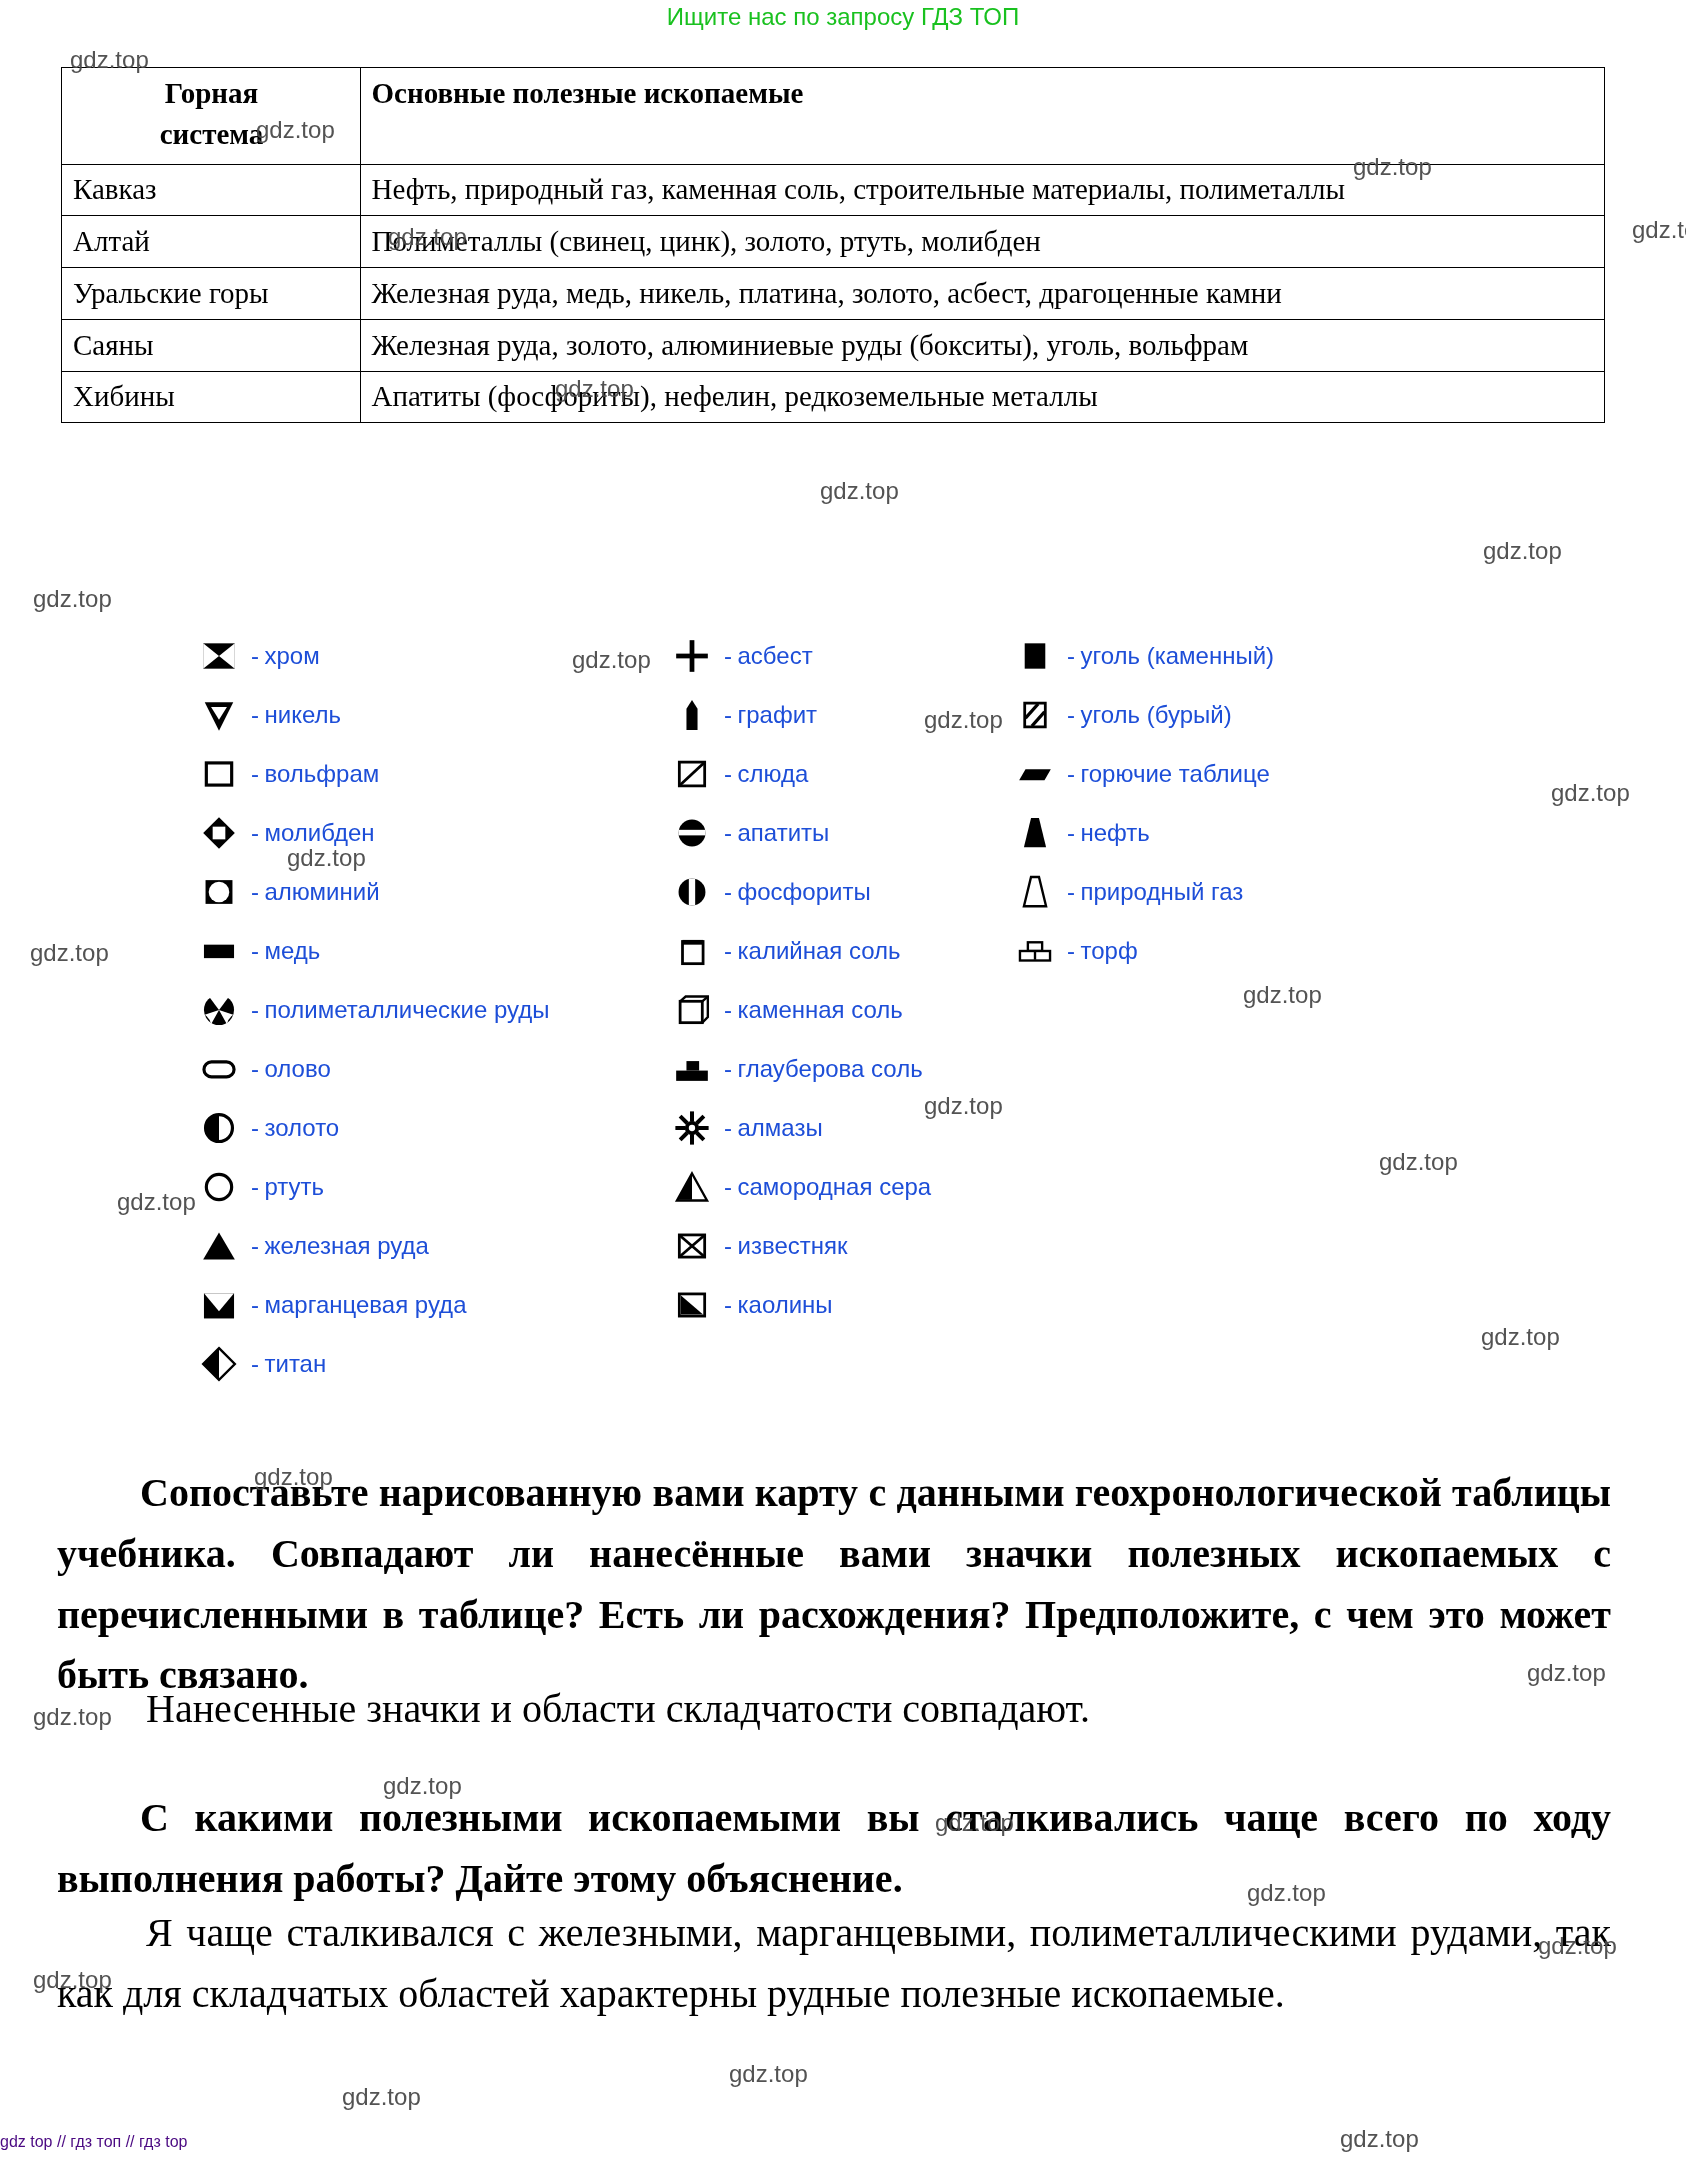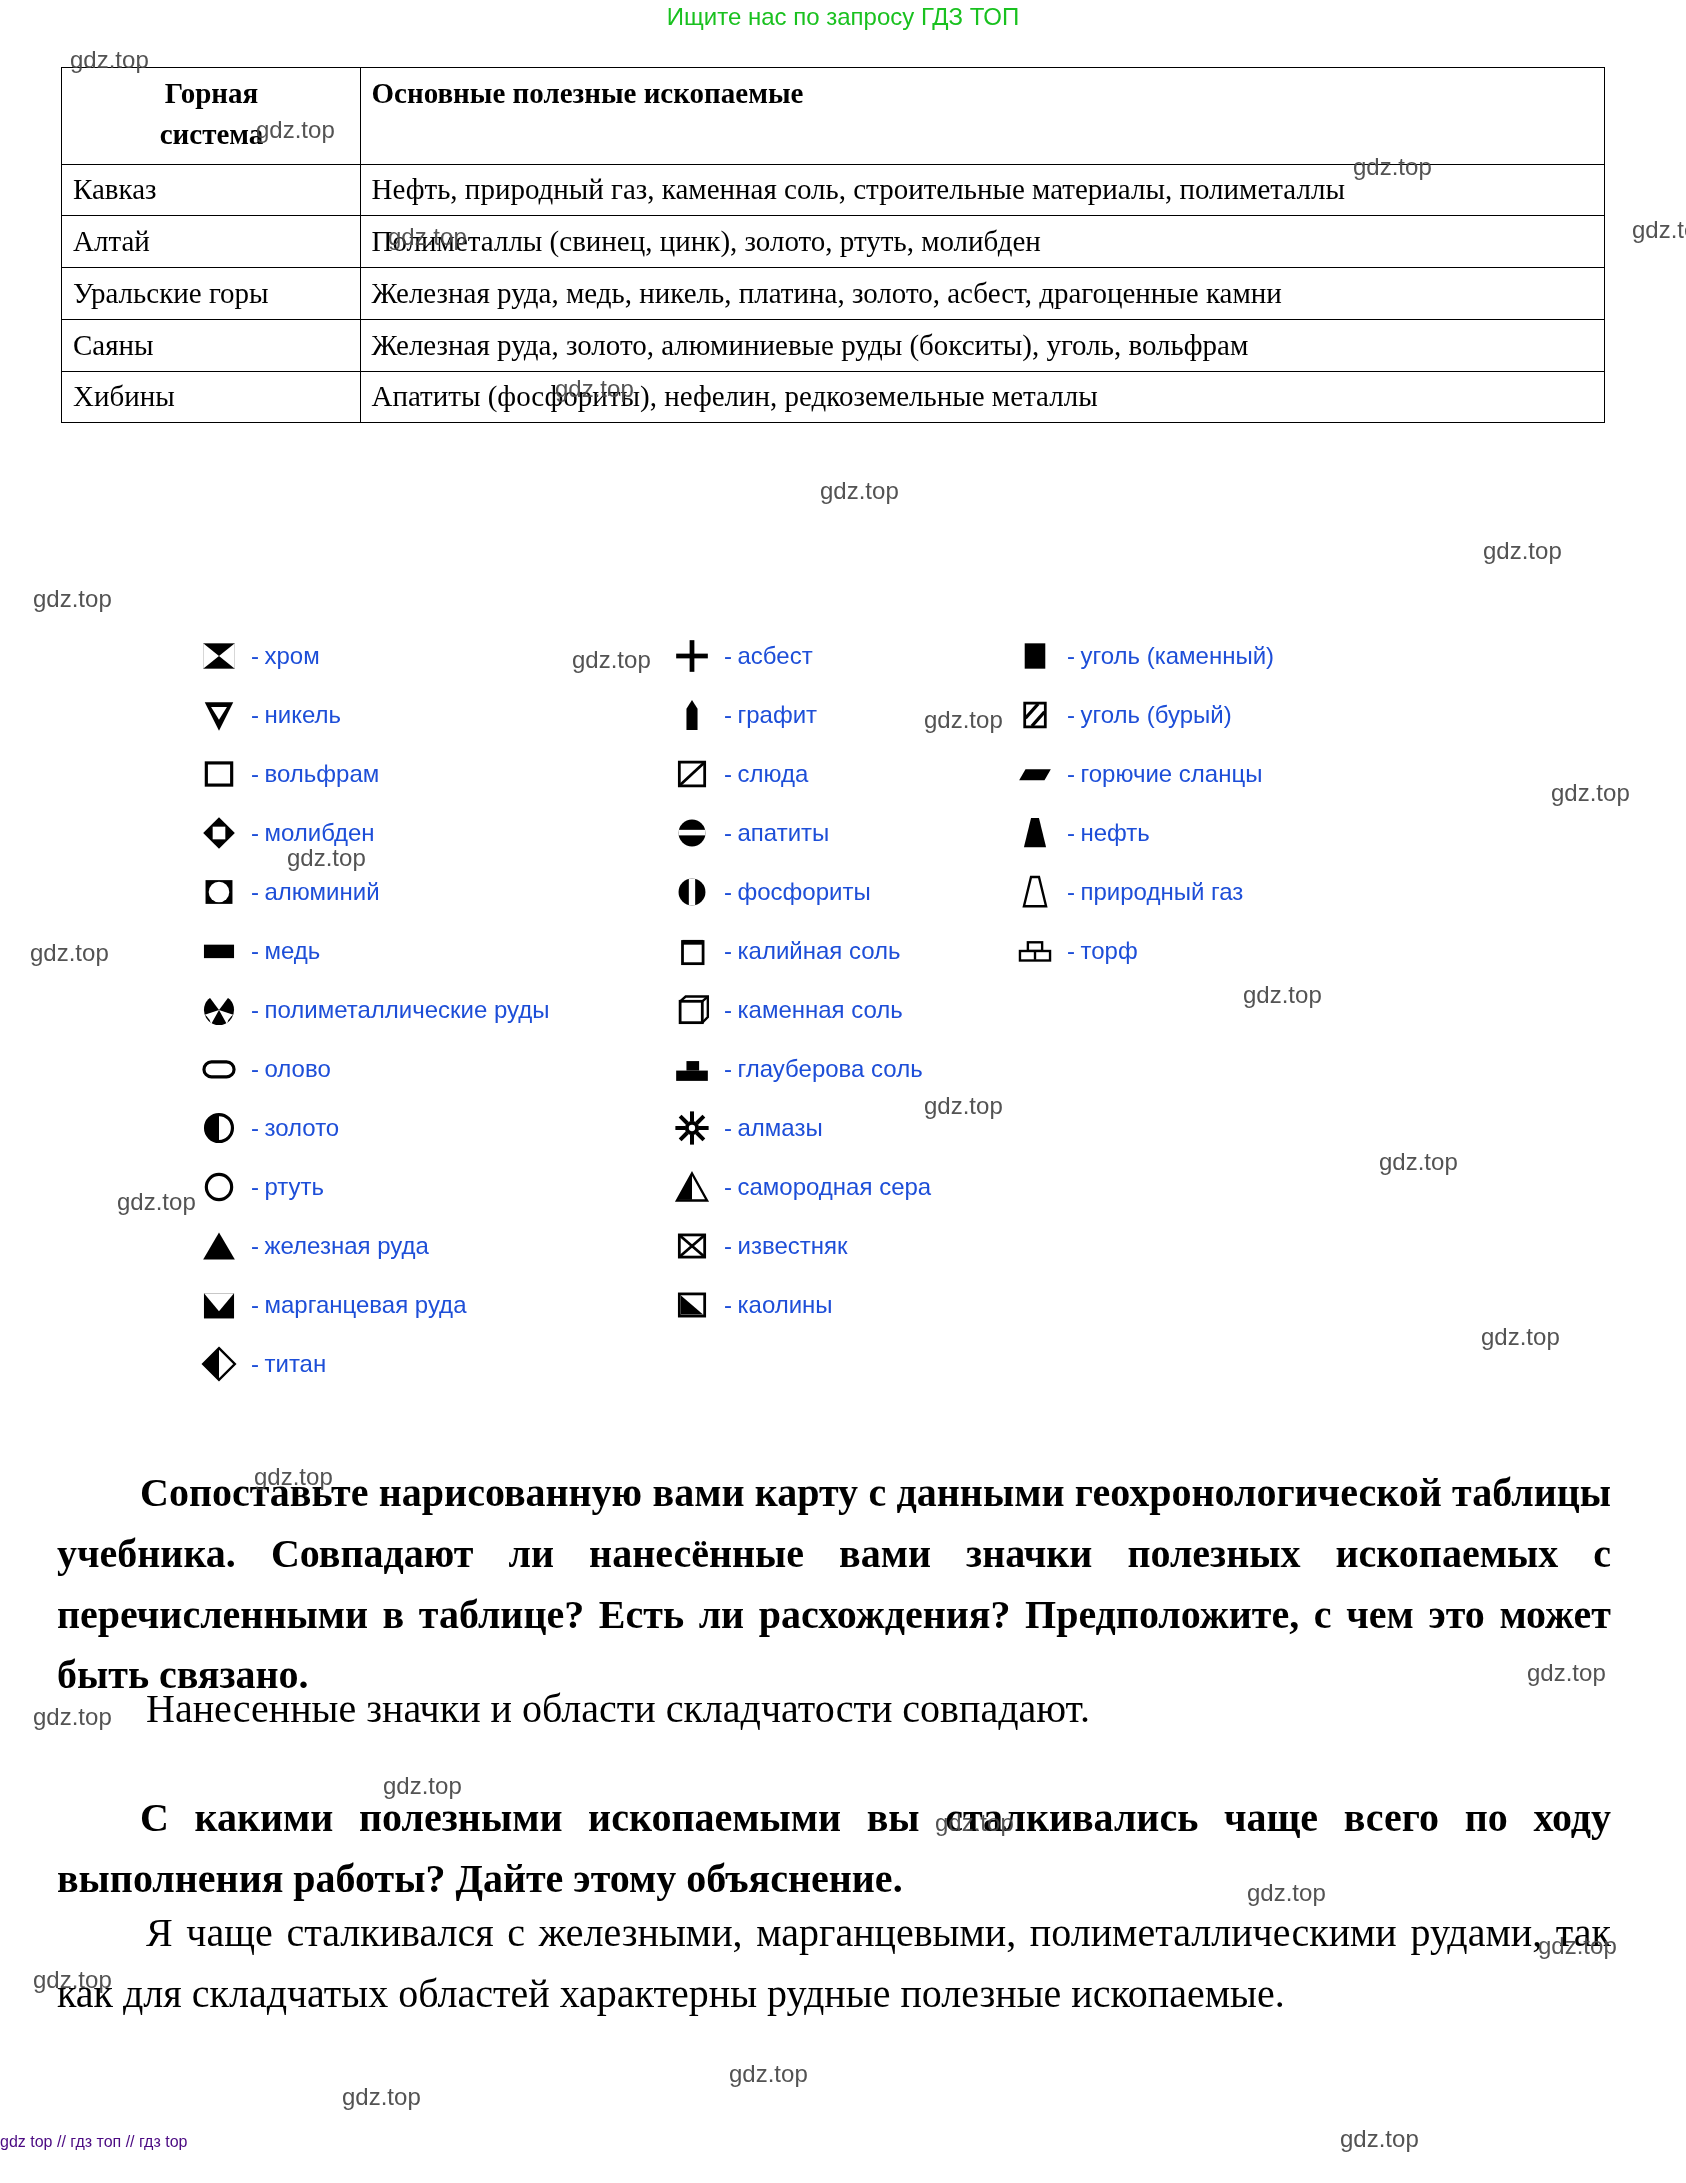--- a/index.html
+++ b/index.html
@@ -444,21 +444,21 @@
         </span>
         <span class="lbl"><span class="dash">-</span><span>уголь (бурый)</span></span>
       </div>
 
       <div class="legrow">
         <span class="sym">
           <svg width="38" height="38" viewBox="0 0 48 48">
               <polygon points="12,18 44,18 36,32 4,32" fill="#000"></polygon>
             </svg>
         </span>
-        <span class="lbl"><span class="dash">-</span><span>горючие сланцы</span></span>
+        <span class="lbl"><span class="dash">-</span><span>горючие таблице</span></span>
       </div>
 
       <div class="legrow">
         <span class="sym">
           <svg width="38" height="38" viewBox="0 0 48 48">
               <polygon points="19,5 29,5 38,42 10,42" fill="#000"></polygon>
             </svg>
         </span>
         <span class="lbl"><span class="dash">-</span><span>нефть</span></span>
       </div>

